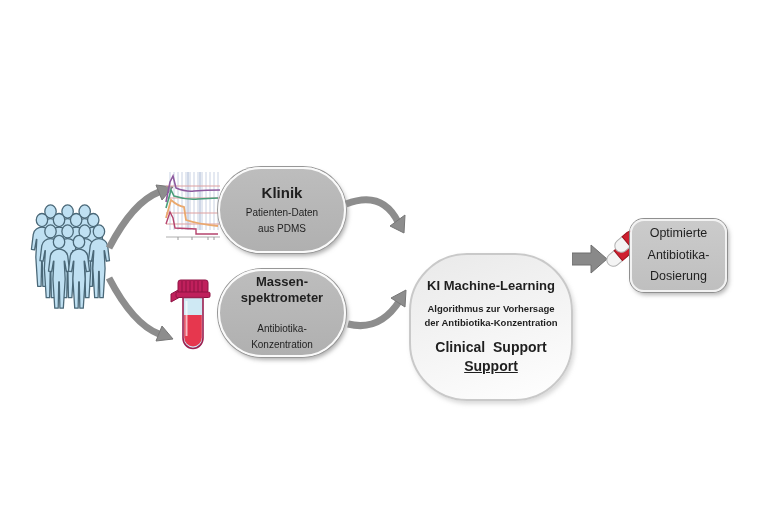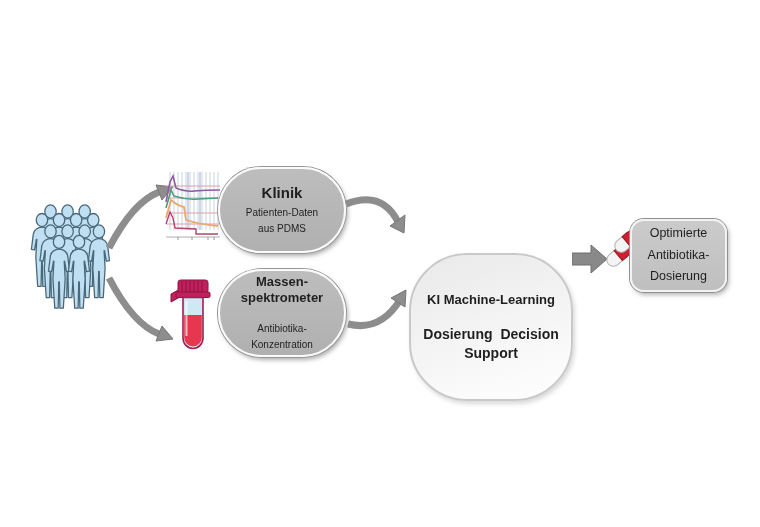--- a/index.html
+++ b/index.html
@@ -156,22 +156,24 @@
     <polygon points="64,45 65,27 50,38" fill="#8d8d8d" stroke="#777777" stroke-width="1"></polygon>
   </svg>
 
   <svg class="abs" style="left:342px; top:258px;" width="78" height="82" viewBox="0 0 78 82">
     <path d="M6 66 Q38 74 58 42" fill="none" stroke="#8d8d8d" stroke-width="7"></path>
     <polygon points="64,32 63,49 49,40" fill="#8d8d8d" stroke="#777777" stroke-width="1"></polygon>
   </svg>
 
   <div class="abs node ki">
     <div class="ki-title">KI Machine-Learning</div>
-    <div class="ki-body">Dosierung Decision</div>
-    <div class="ki-body" style="margin-top:0;">Support</div>
+    <div class="ki-sub">Algorithmus zur Vorhersage</div>
+    <div class="ki-sub">der Antibiotika-Konzentration</div>
+    <div class="ki-body">Clinical Support</div>
+    <div class="ki-body" style="margin-top:0;text-decoration:underline;">Support</div>
   </div>
 
   <svg class="abs" style="left:572px; top:242px;" width="37" height="34" viewBox="0 0 37 34">
     <polygon points="0,11 19,11 19,3 35,17 19,31 19,23 0,23" fill="#898989" stroke="#6e6e6e" stroke-width="1"></polygon>
   </svg>
 
   <svg class="abs" style="left:601px; top:228px;" width="40" height="50" viewBox="0 0 40 50">
     <g transform="translate(2,32) rotate(-40)">
       <path d="M14.5 0 L8 0 A6.5 6.5 0 0 0 8 13 L14.5 13 Z" fill="#f4f4f4" stroke="#b0b0b0" stroke-width="1"></path>
       <path d="M14.5 0 L21 0 A6.5 6.5 0 0 1 21 13 L14.5 13 Z" fill="#cf2030" stroke="#9e1620" stroke-width="1"></path>

